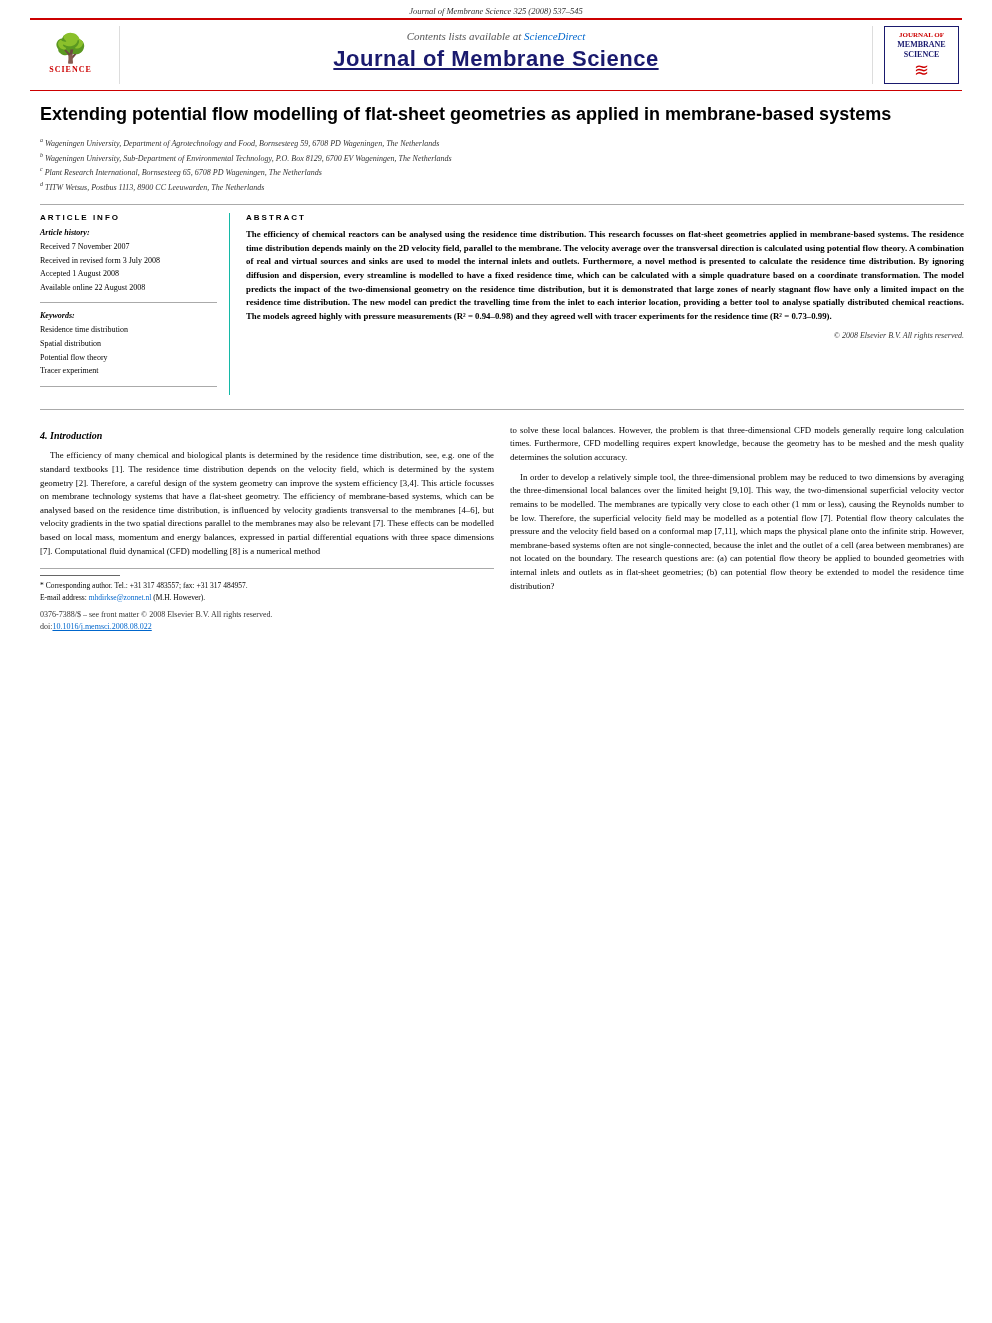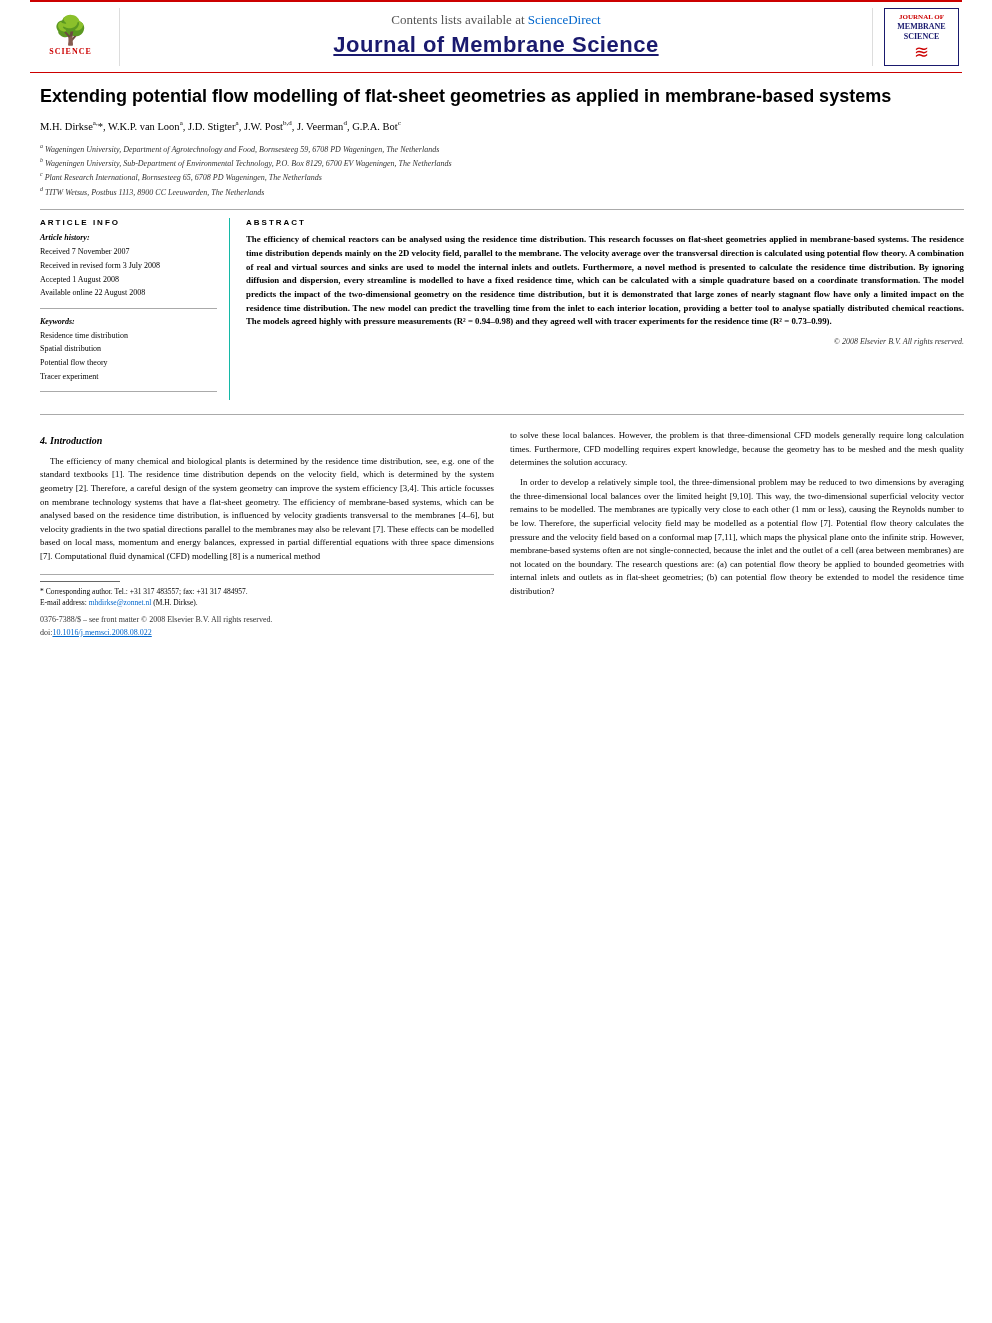--- a/index.html
+++ b/index.html
@@ -65,23 +65,24 @@
       margin-top: 2px;
     }
 
     .journal-center {
       flex: 1;
       text-align: center;
       padding: 4px 10px;
     }
 
     .sciencedirect-line {
-      font-size: 13px;
+      font-size: 11px;
       color: #555;
       margin-bottom: 4px;
+      font-style: italic;
     }
 
     .sciencedirect-link {
       color: #0066cc;
       text-decoration: none;
     }
 
     .journal-title-main {
       font-size: 22px;
       font-weight: bold;
@@ -288,20 +289,23 @@
     
     .indent {
       text-indent: 10px;
     }
   </style>
 </head>
 <body>
 
 <div class="page-wrapper">
 
+  <div class="top-journal-line">
+    <span>Journal of Membrane Science 325 (2008) 537–545</span>
+  </div>
 
   <div class="journal-header">
 
     <div class="elsevier-logo">
       <div class="elsevier-logo-inner">
         <div class="elsevier-tree">🌳</div>
         <div class="elsevier-text">SCIENCE</div>
       </div>
     </div>
 
@@ -322,24 +326,20 @@
         <div style="font-size:18px; color:#c00; line-height:1;">≋</div>
       </div>
     </div>
 
   </div>
 
   <div class="article-body">
 
     <div class="article-title">Extending potential flow modelling of flat-sheet geometries as applied in membrane-based systems</div>
 
-    <div class="authors">
-      M.H. Dirkse<sup>a,</sup>*, W.K.P. van Loon<sup>a</sup>, J.D. Stigter<sup>a</sup>, J.W. Post<sup>b,d</sup>,
-      J. Veerman<sup>d</sup>, G.P.A. Bot<sup>c</sup>
-    </div>
 
     <div class="affiliations">
       <div><sup>a</sup> Wageningen University, Department of Agrotechnology and Food, Bornsesteeg 59, 6708 PD Wageningen, The Netherlands</div>
       <div><sup>b</sup> Wageningen University, Sub-Department of Environmental Technology, P.O. Box 8129, 6700 EV Wageningen, The Netherlands</div>
       <div><sup>c</sup> Plant Research International, Bornsesteeg 65, 6708 PD Wageningen, The Netherlands</div>
       <div><sup>d</sup> TITW Wetsus, Postbus 1113, 8900 CC Leeuwarden, The Netherlands</div>
     </div>
 
     <hr class="divider-line">
 
@@ -394,21 +394,21 @@
         </div>
 
         <div class="footer-notes">
           <div class="footer-divider"></div>
           <div class="footer-text">
             * Corresponding author. Tel.: +31 317 483557; fax: +31 317 484957.
           </div>
           <div class="footer-text">
             <span>E-mail address:</span>
             <a href="#" style="color:#0066cc; text-decoration:none;">mhdirkse@zonnet.nl</a>
-            <span>(M.H. Dirkse).</span>
+            <span>(M.H. However).</span>
           </div>
           <div class="doi-line">
             0376-7388/$ – see front matter © 2008 Elsevier B.V. All rights reserved.<br>
             doi:<a href="#" class="doi-link">10.1016/j.memsci.2008.08.022</a>
           </div>
         </div>
       </div>
 
       <div class="main-col">
         <div class="body-text">

